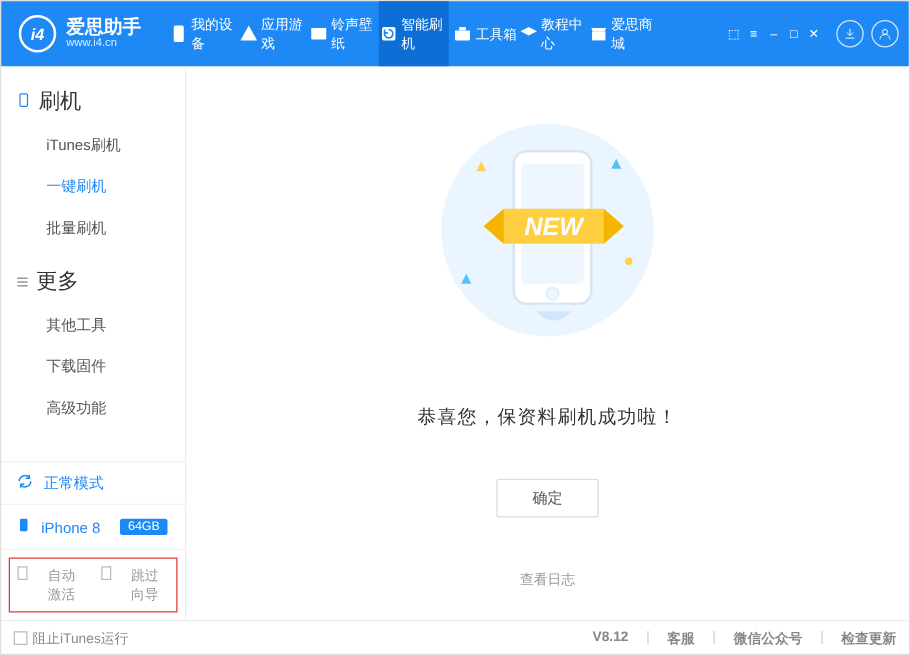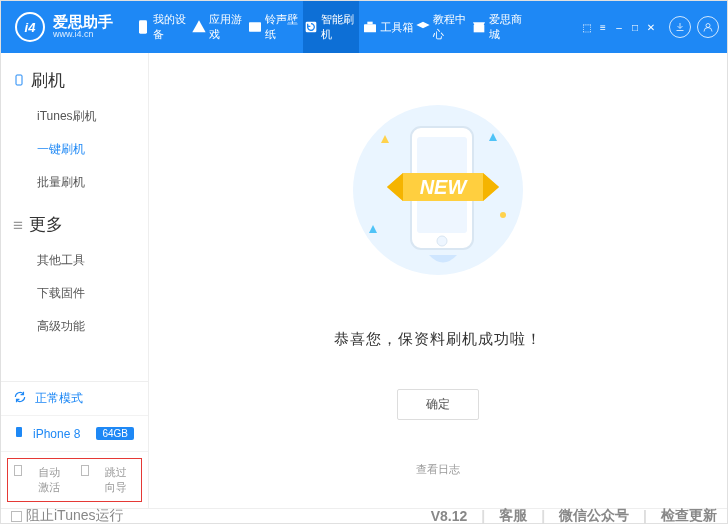--- a/index.html
+++ b/index.html
@@ -46,21 +46,21 @@
 .checks-row { border: 1px solid #e53935; margin: 6px; padding: 6px 6px; display: flex; gap: 12px; color: #999; font-size: 11px; }
 .chk { display: flex; gap: 16px; }
 .chk .box { width: 11px; height: 11px; border: 1px solid #bbb; background: #fff; }
 
 .content { flex: 1; display: flex; flex-direction: column; align-items: center; justify-content: center; padding: 20px; gap: 24px; }
 .illus { margin-top: 10px; }
 .success-text { margin-top: 18px; font-size: 15px; color: #333; letter-spacing: 1px; }
 .ok-btn { margin-top: 16px; border: 1px solid #ddd; background: #fff; padding: 6px 28px; font-size: 12px; color: #555; cursor: pointer; border-radius: 2px; }
 .log-link { margin-top: 18px; font-size: 11px; color: #999; cursor: pointer; }
 
-.statusbar { height: 15px; border-top: 1px solid #eee; display: flex; align-items: center; padding: 0 10px; font-size: 14px; color: #888; gap: 6px; }
+.statusbar { height: 27px; border-top: 1px solid #eee; display: flex; align-items: center; padding: 0 10px; font-size: 11px; color: #888; gap: 6px; }
 .statusbar .sb-left { display: flex; align-items: center; gap: 4px; }
 .statusbar .sb-left .box { width: 11px; height: 11px; border: 1px solid #bbb; }
 .statusbar .right { margin-left: auto; display: flex; gap: 14px; align-items: center; font-weight: bold; }
 .statusbar .sep { color: #ddd; }
 </style>
 </head>
 <body>
 
 <div class="app">
 

